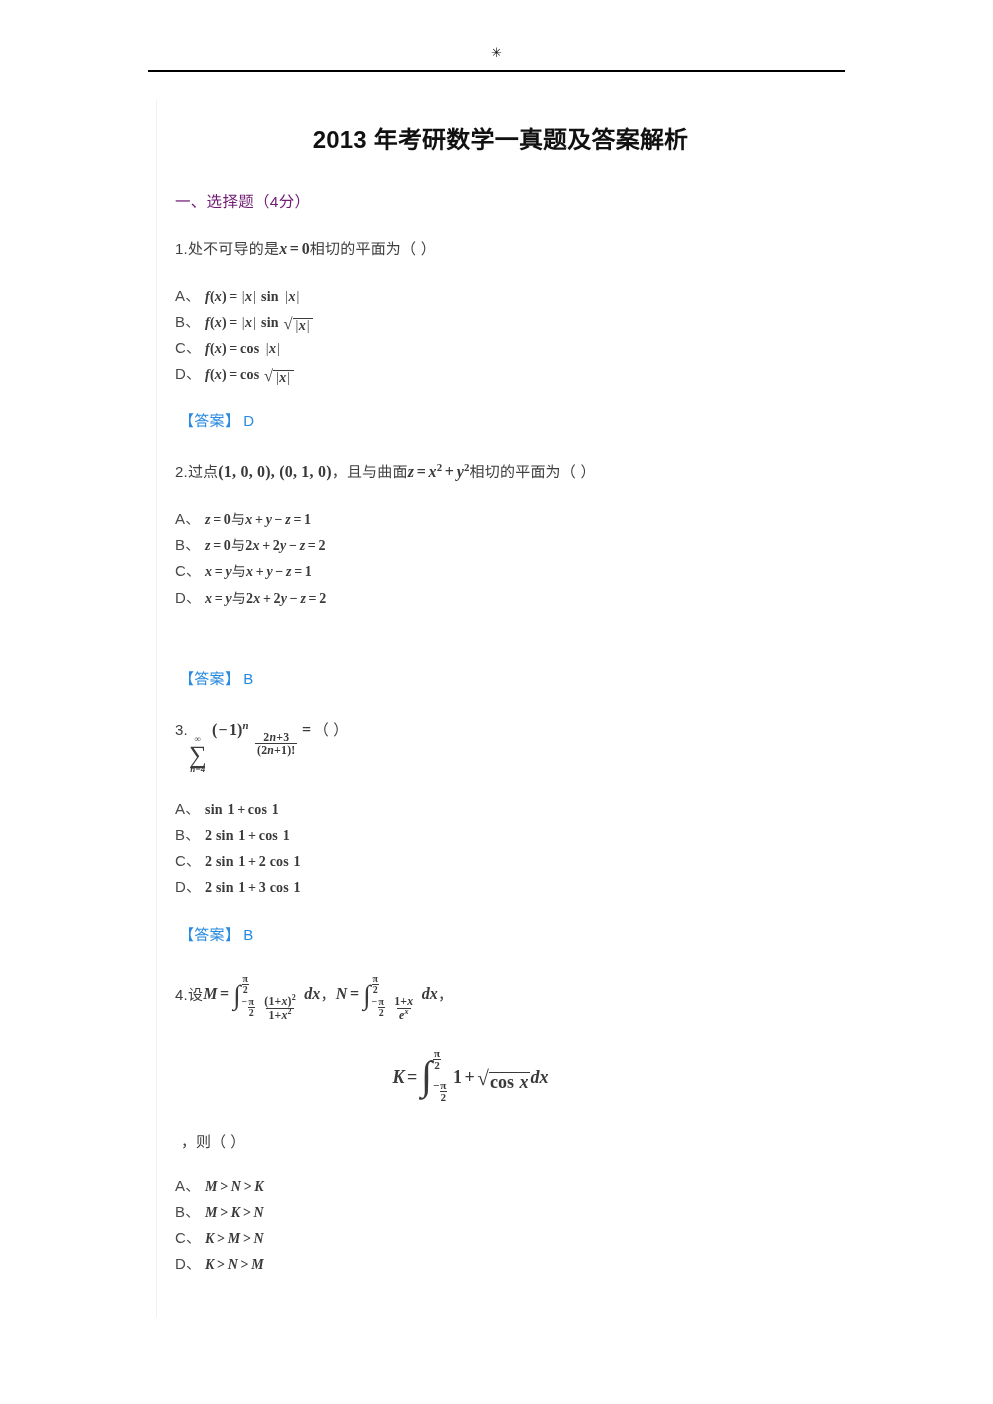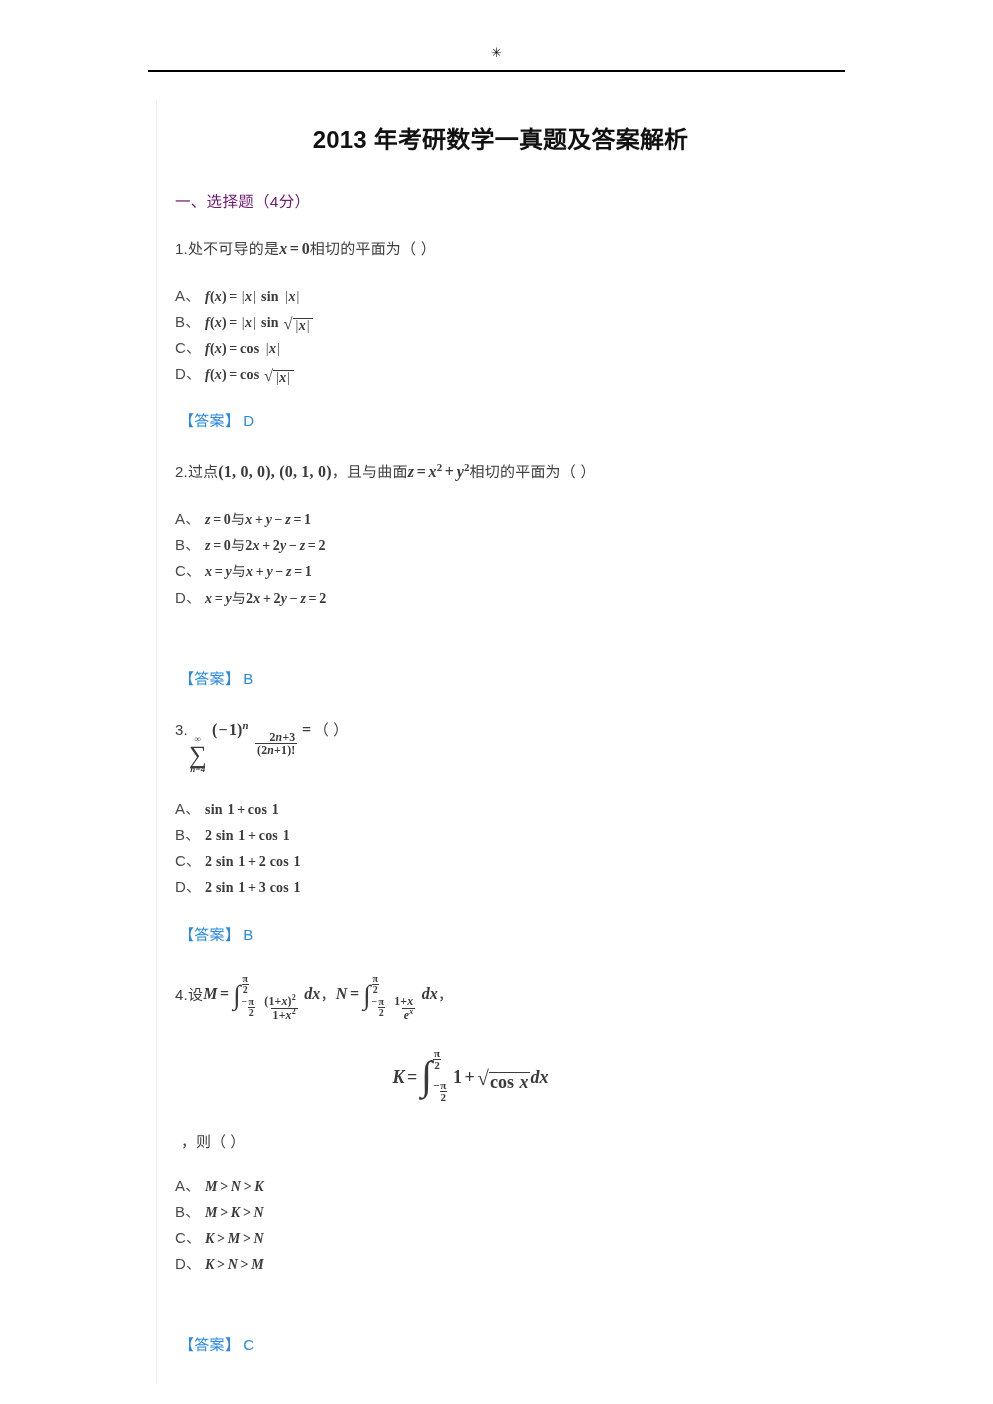--- a/index.html
+++ b/index.html
@@ -154,21 +154,21 @@
     border-top: 1.2px solid currentColor;
     padding: 0 2px 0 1px;
     margin-top: 0.14em;
     line-height: 1.05;
   }
 
   
   .frac {
     display: inline-flex;
     flex-direction: column;
-    align-items: flex-end;
+    align-items: center;
     vertical-align: -0.5em;
     font-size: 0.74em;
     line-height: 1.08;
     margin: 0 2px;
   }
   .frac > .num { padding: 0 2px; }
   .frac > .den { padding: 0 2px; border-top: 1.2px solid currentColor; }
 
   
   .bigsum {
@@ -409,18 +409,15 @@
         <span class="mjx"><span class="mi">K</span><span class="mo">&gt;</span><span class="mi">M</span><span class="mo">&gt;</span><span class="mi">N</span></span>
       </div>
       <div class="option">
         <span class="option-letter">D、</span>
         <span class="mjx"><span class="mi">K</span><span class="mo">&gt;</span><span class="mi">N</span><span class="mo">&gt;</span><span class="mi">M</span></span>
       </div>
     </div>
 
     <div class="gap-lg"></div>
 
-    <div class="answer">
-      <span class="ans-label">【答案】</span><span class="ans-value">C</span>
-    </div>
   </div>
 
 </div>
 
 </body></html>

